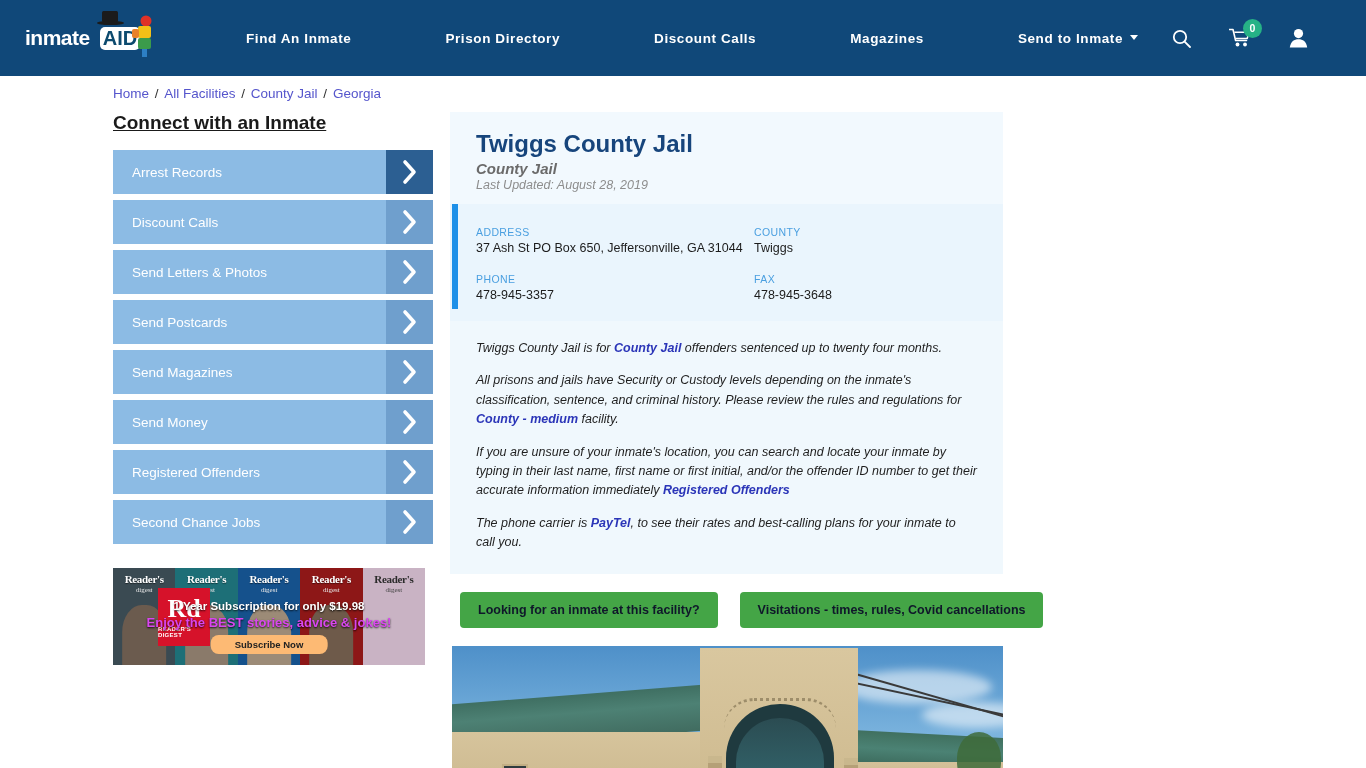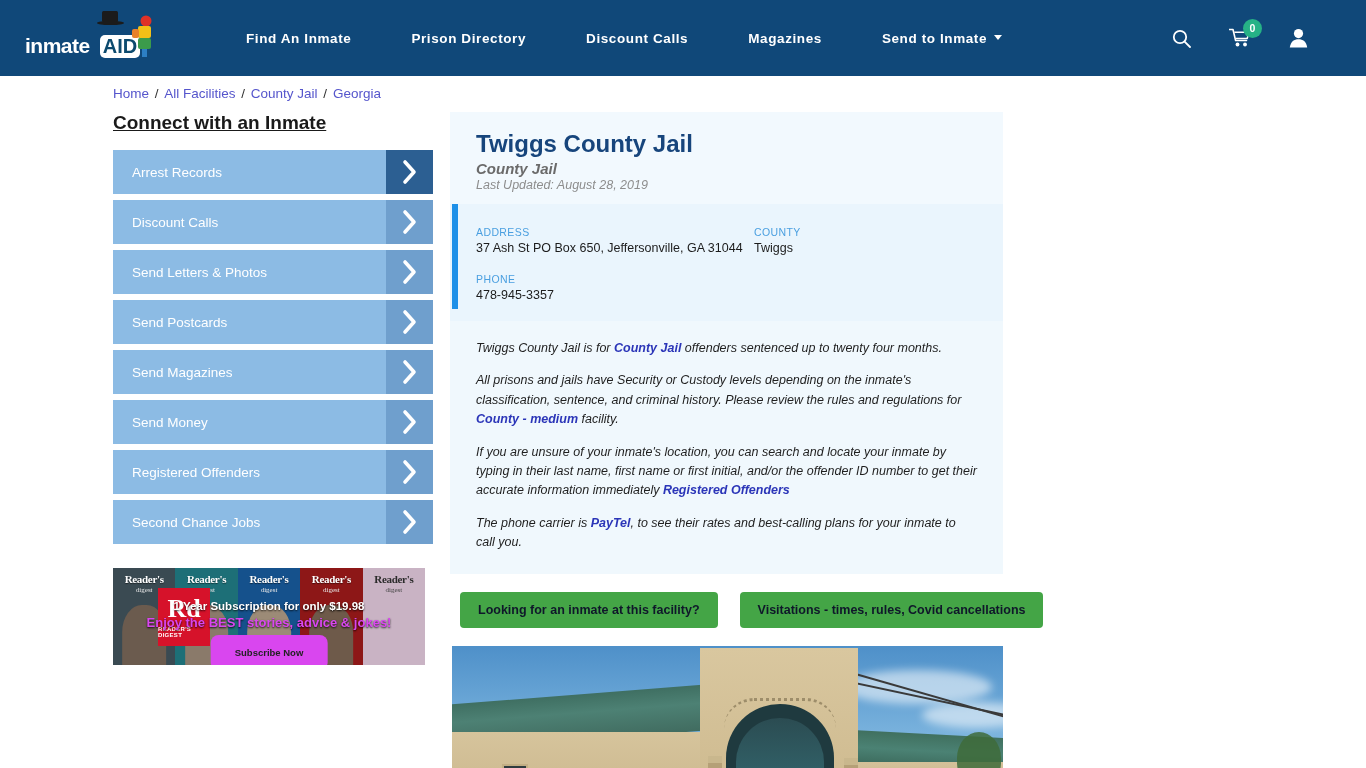--- a/index.html
+++ b/index.html
@@ -22,21 +22,21 @@
   }
   .logo-wrap {
     width: 180px; height: 76px;
     display: flex; align-items: center; justify-content: center;
     margin-left: 0px;
     position: relative;
   }
   .logo {
     position: relative;
     width: 130px; height: 40px;
-    display: flex; align-items: flex-end;
+    display: flex; align-items: center;
   }
   .logo-text {
     font-size: 21px; font-weight: bold; color: #ffffff;
     letter-spacing: -0.5px;
     font-family: "Liberation Sans", sans-serif;
     position: relative; z-index: 2;
   }
   .logo-aid {
     display:inline-block;
     background:#ffffff; color:#0c4a6e;
@@ -52,20 +52,21 @@
   }
   .logo-char {
     position: absolute; left: 104px; top: -3px;
     width: 30px; height: 42px; z-index: 3;
   }
 
   .main-nav {
     display: flex; align-items: center;
     margin-left: 36px;
     flex: 1;
+    gap: 34px;
   }
   .nav-item {
     color: #ffffff;
     font-size: 13.5px;
     font-weight: bold;
     letter-spacing: 0.6px;
     padding: 0 30px;
     cursor: pointer;
     white-space: nowrap;
     font-family: "Liberation Sans", sans-serif;
@@ -207,23 +208,23 @@
   .ad-line2 {
     position:absolute; left:0; right:0; top:47px;
     text-align:center; color:#d946ef;
     font-size:13px; font-weight:bold;
     text-shadow: 0 1px 2px rgba(0,0,0,.85);
     font-family:"Liberation Sans", sans-serif;
   }
   .ad-cta {
     position:absolute; left:50%; transform:translateX(-50%);
     top:67px;
-    background:#d946ef; color:#222222;
+    background:#fdba74; color:#222222;
     font-size:9.5px; font-weight:bold;
-    padding:12px 24px;
+    padding:4px 24px;
     border-radius:8px;
     font-family:"Liberation Sans", sans-serif;
     white-space:nowrap;
   }
 
   
   .main-panel {
     position: absolute;
     left: 450px; top: 112px;
     width: 553px;
@@ -609,20 +610,24 @@
         <div class="info-value">37 Ash St PO Box 650, Jeffersonville, GA 31044</div>
       </div>
       <div>
         <div class="info-label">COUNTY</div>
         <div class="info-value">Twiggs</div>
       </div>
       <div>
         <div class="info-label">PHONE</div>
         <div class="info-value">478-945-3357</div>
       </div>
+      <div>
+        <div class="info-label">FAX</div>
+        <div class="info-value">478-945-3648</div>
+      </div>
     </div>
   </div>
 
   <div class="desc-block">
     <p><span>Twiggs County Jail is for </span><a>County Jail</a><span> offenders sentenced up to twenty four months.</span></p>
     <p><span>All prisons and jails have Security or Custody levels depending on the inmate's classification, sentence, and criminal history. Please review the rules and regulations for </span><a>County - medium</a><span> facility.</span></p>
     <p><span>If you are unsure of your inmate's location, you can search and locate your inmate by typing in their last name, first name or first initial, and/or the offender ID number to get their accurate information immediately </span><a>Registered Offenders</a></p>
     <p><span>The phone carrier is </span><a>PayTel</a><span>, to see their rates and best-calling plans for your inmate to call you.</span></p>
   </div>
 

